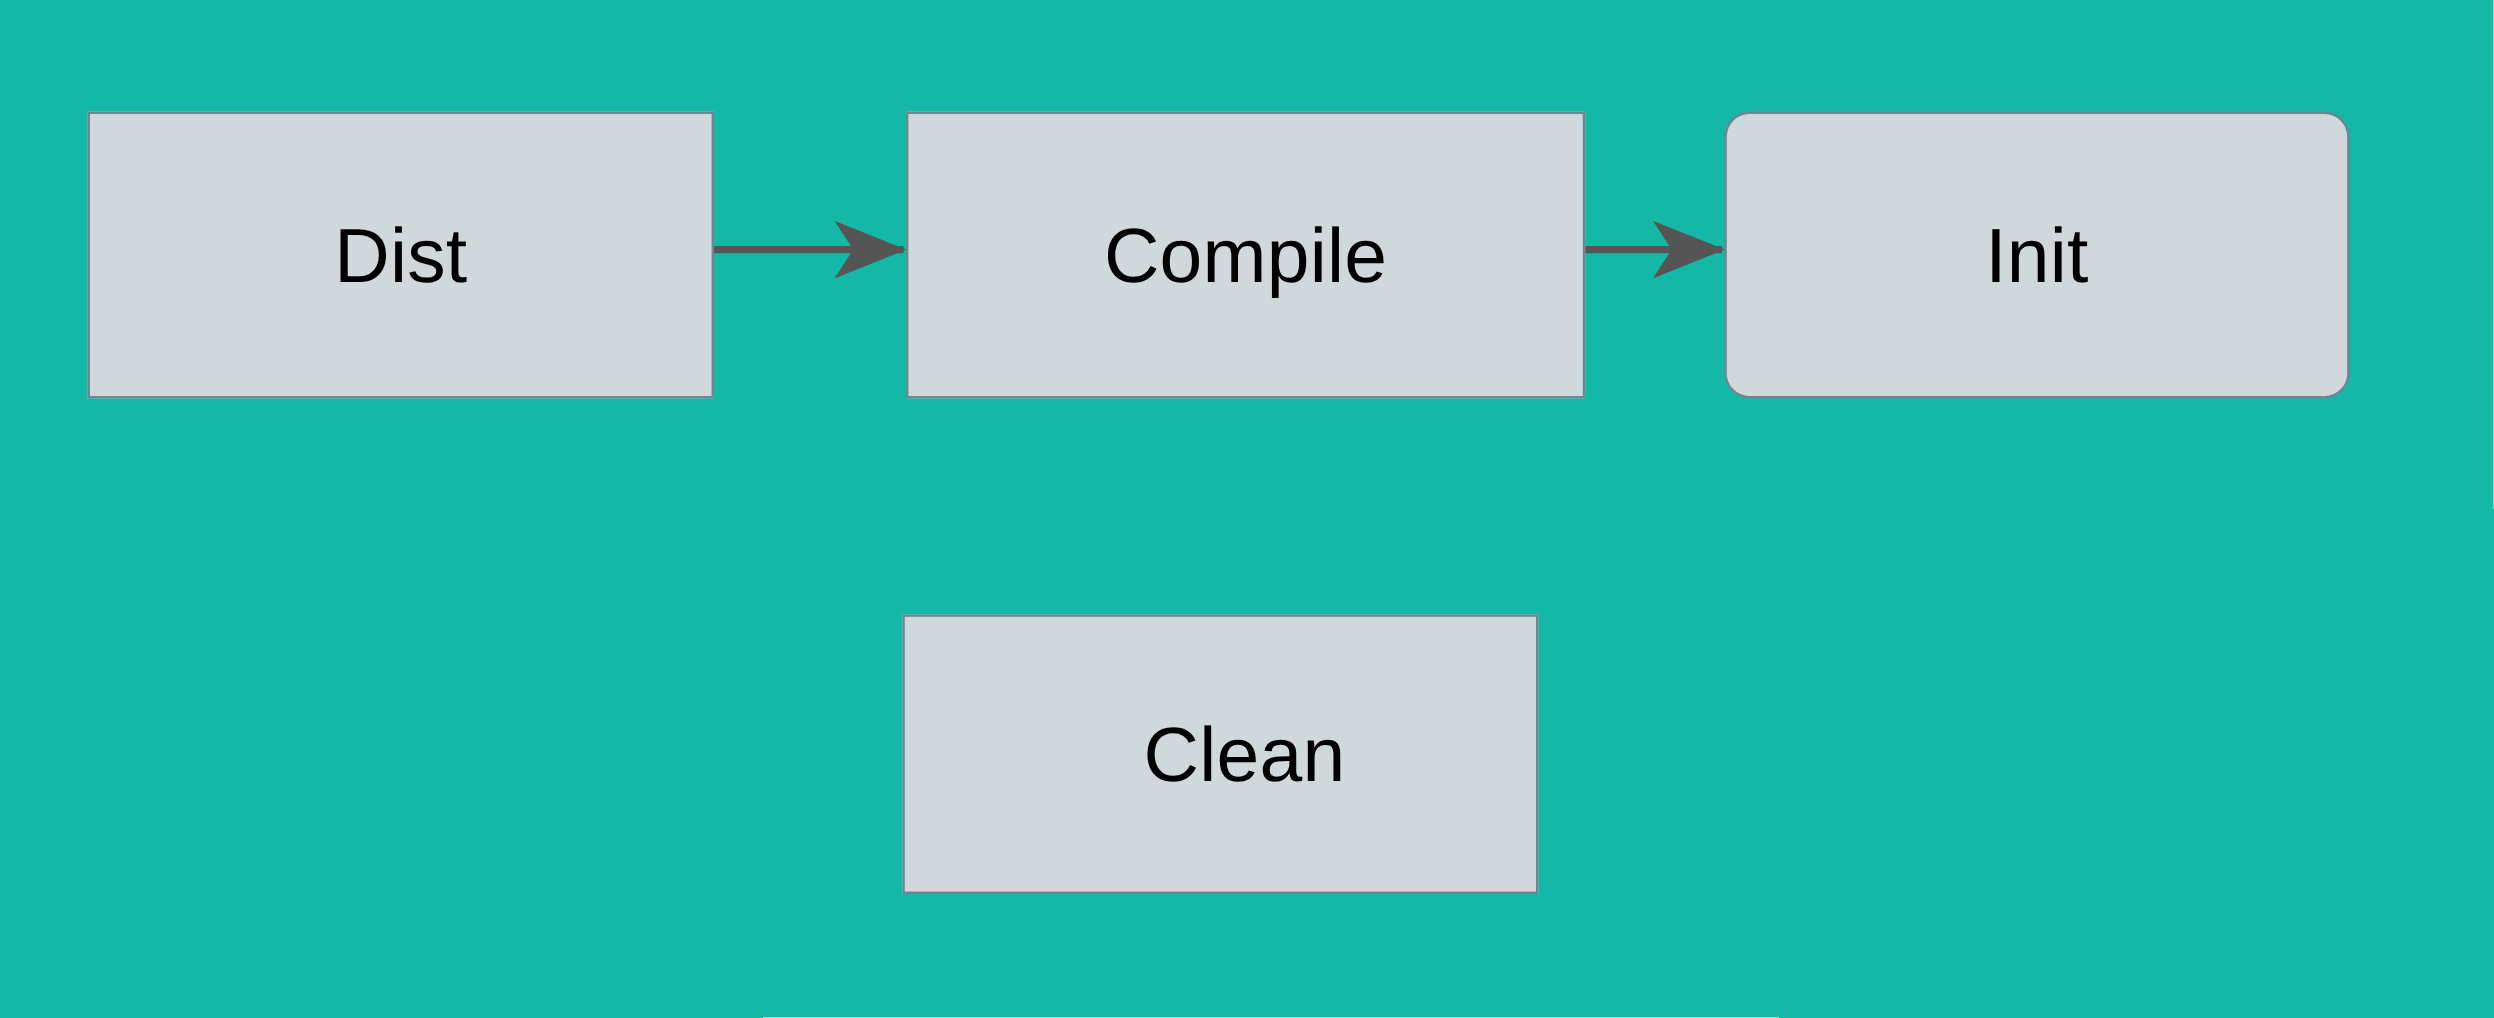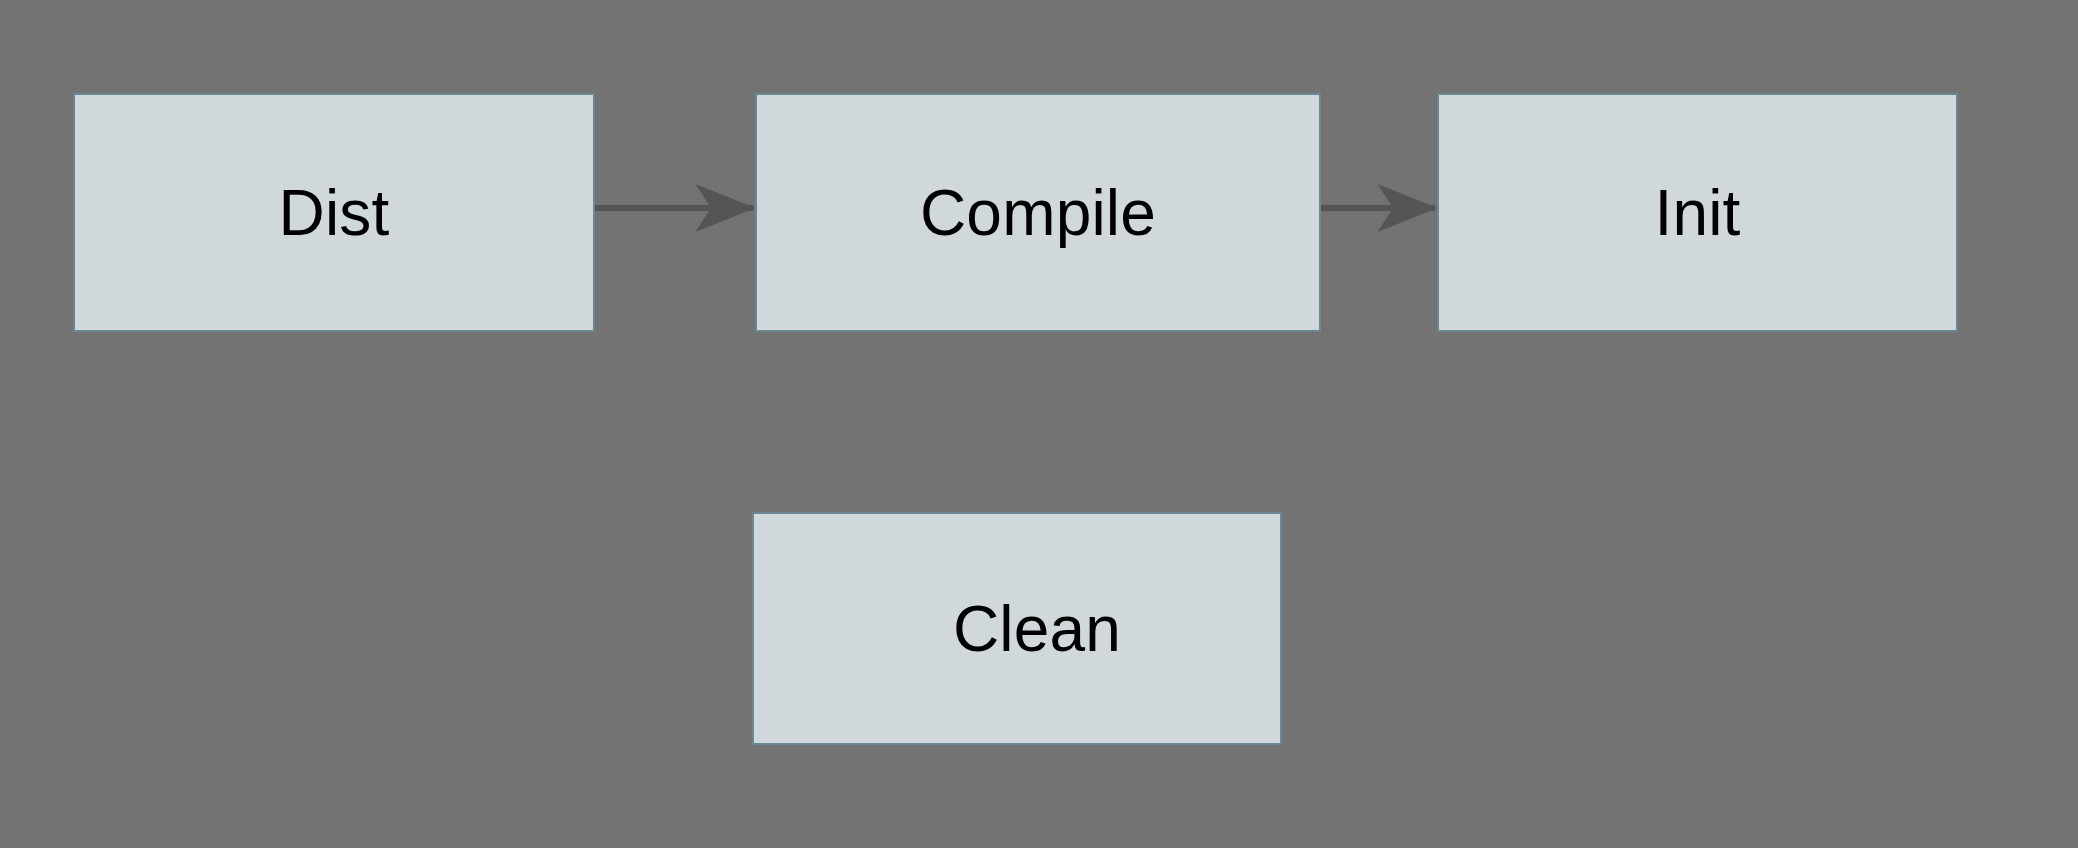--- a/index.html
+++ b/index.html
@@ -8,21 +8,21 @@
     padding: 0;
     background: #ffffff;
   }
   body {
     font-family: "Liberation Sans", sans-serif;
   }
   #canvas {
     position: relative;
     width: 2078px;
     height: 848px;
-    background: #737373;
+    background: #14b8a6;
     overflow: hidden;
   }
   .node {
     position: absolute;
     box-sizing: border-box;
     background: #d0d8dc;
     border: 2px solid #6b8794;
     display: flex;
     align-items: center;
     justify-content: center;
@@ -42,21 +42,21 @@
     left: 0;
     top: 0;
     width: 2078px;
     height: 848px;
     pointer-events: none;
   }
 
   
   #node-dist    { left: 73px;   top: 93px;  width: 522px; height: 239px; }
   #node-compile { left: 755px;  top: 93px;  width: 566px; height: 239px; }
-  #node-init    { left: 1437px; top: 93px;  width: 521px; height: 239px; }
+  #node-init    { left: 1437px; top: 93px;  width: 521px; height: 239px; border-radius: 21px; }
   #node-clean   { left: 752px;  top: 512px; width: 530px; height: 233px; padding-left: 40px; }
 </style>
 </head>
 <body>
 
 <div id="canvas">
 
   <svg class="edge-layer" viewBox="0 0 2078 848" width="2078" height="848" xmlns="http://www.w3.org/2000/svg">
     <defs>
       <marker id="arrowhead" markerWidth="10" markerHeight="8" refX="9.6" refY="4" orient="auto" markerUnits="strokeWidth">

